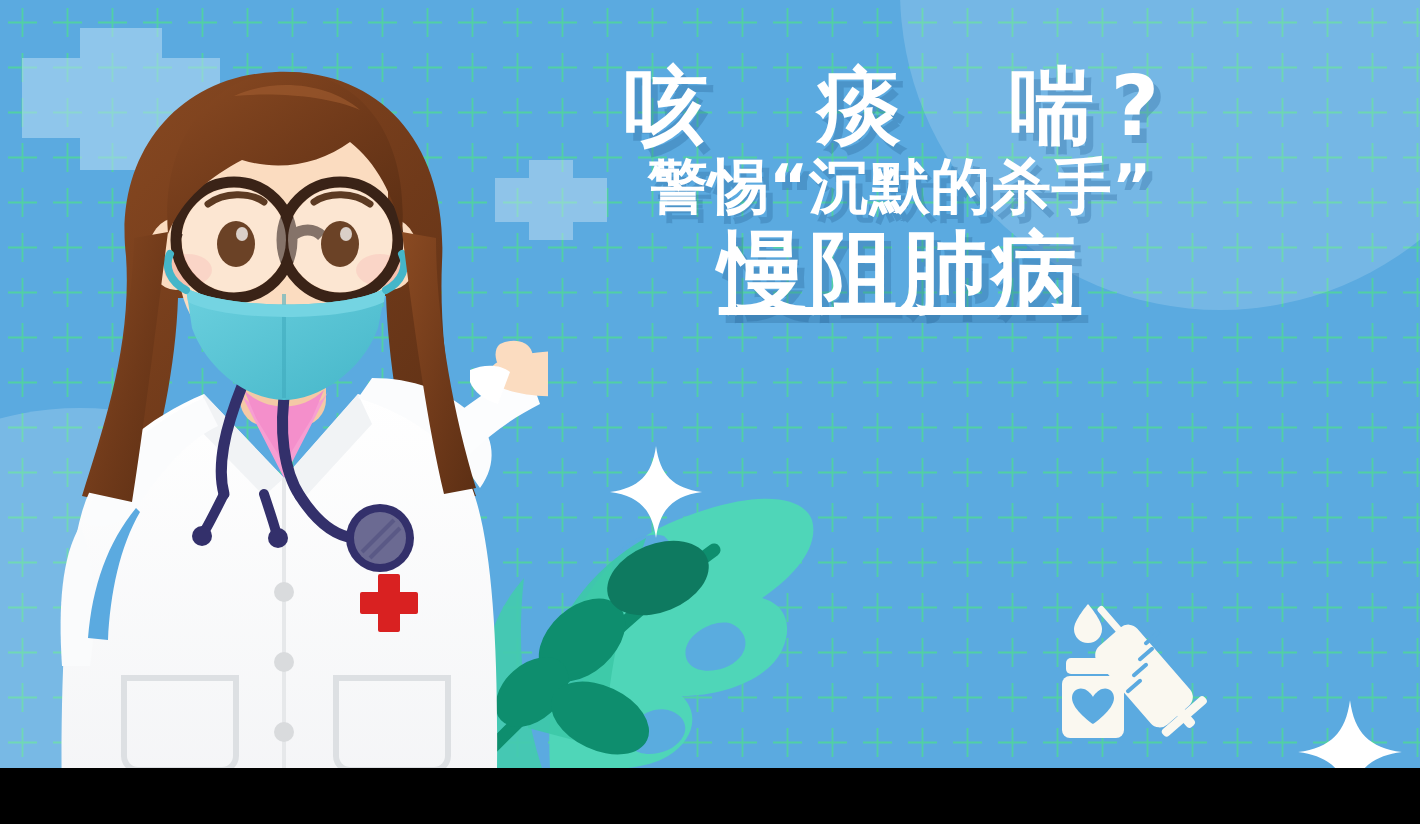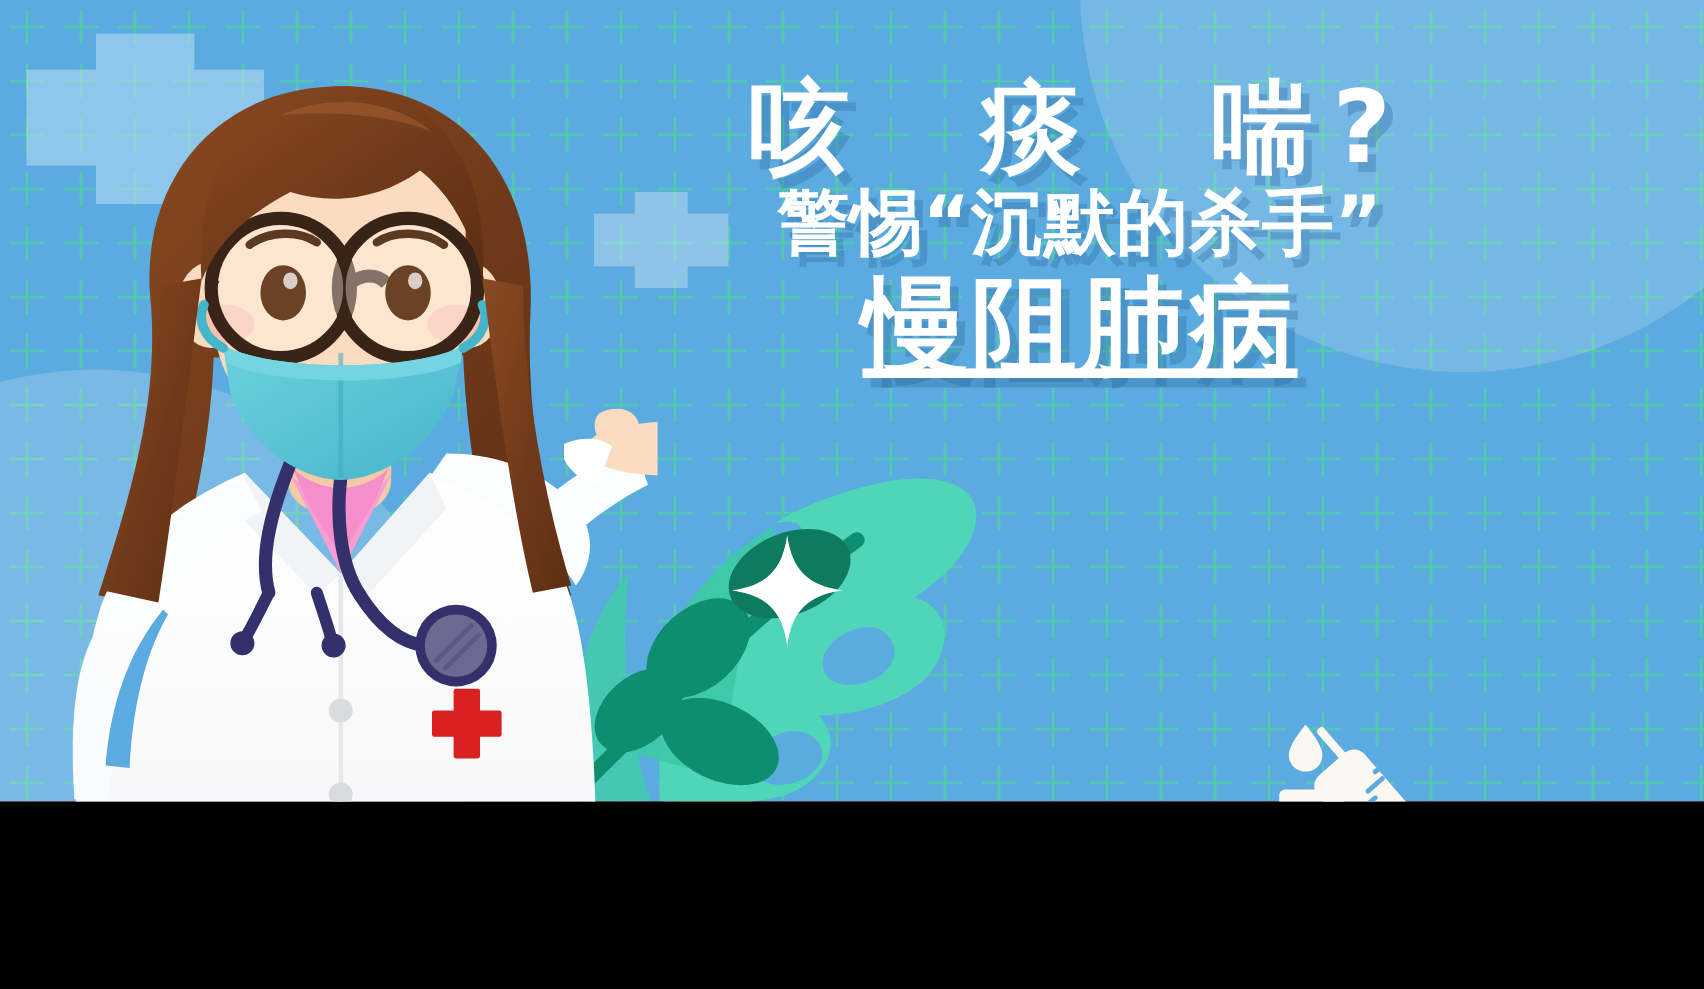--- a/index.html
+++ b/index.html
@@ -2,23 +2,23 @@
 <html><head>
 <meta charset="utf-8">
 <style>
   * { margin:0; padding:0; box-sizing:border-box; }
   html,body { width:1420px; height:824px; overflow:hidden; background:#000; }
   body { font-family:"Liberation Sans", sans-serif; }
 
   .poster {
     position:relative;
     width:1420px;
-    height:668px;
+    height:768px;
     overflow:hidden;
-    background:#7f1d1d;
+    background:#ec4899;
   }
 
   
   .bg-base {
     position:absolute; inset:0;
     background:#5BAAE0;
   }
   
   .bg-grid-svg { position:absolute; inset:0; }
 

